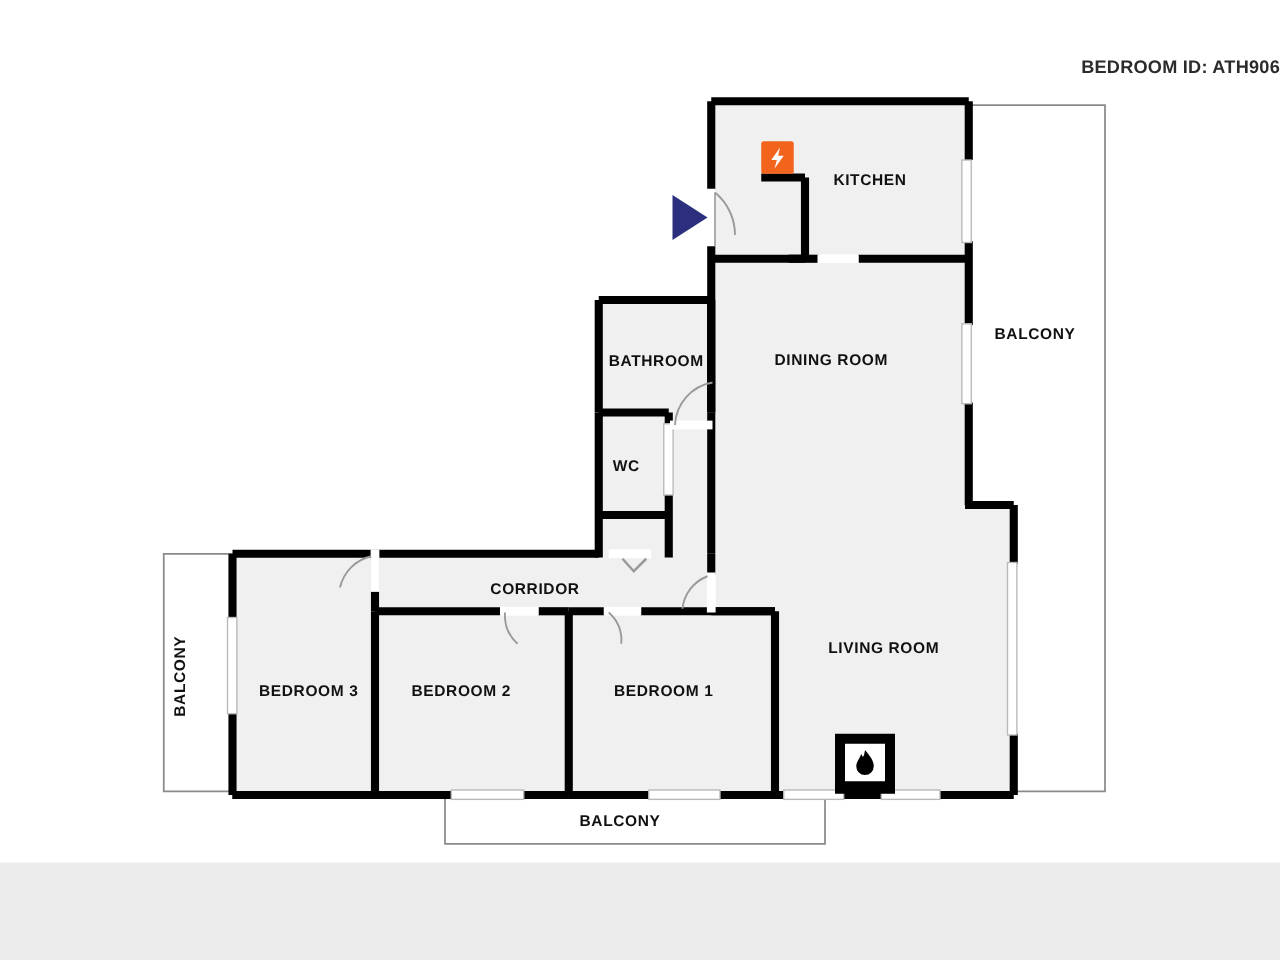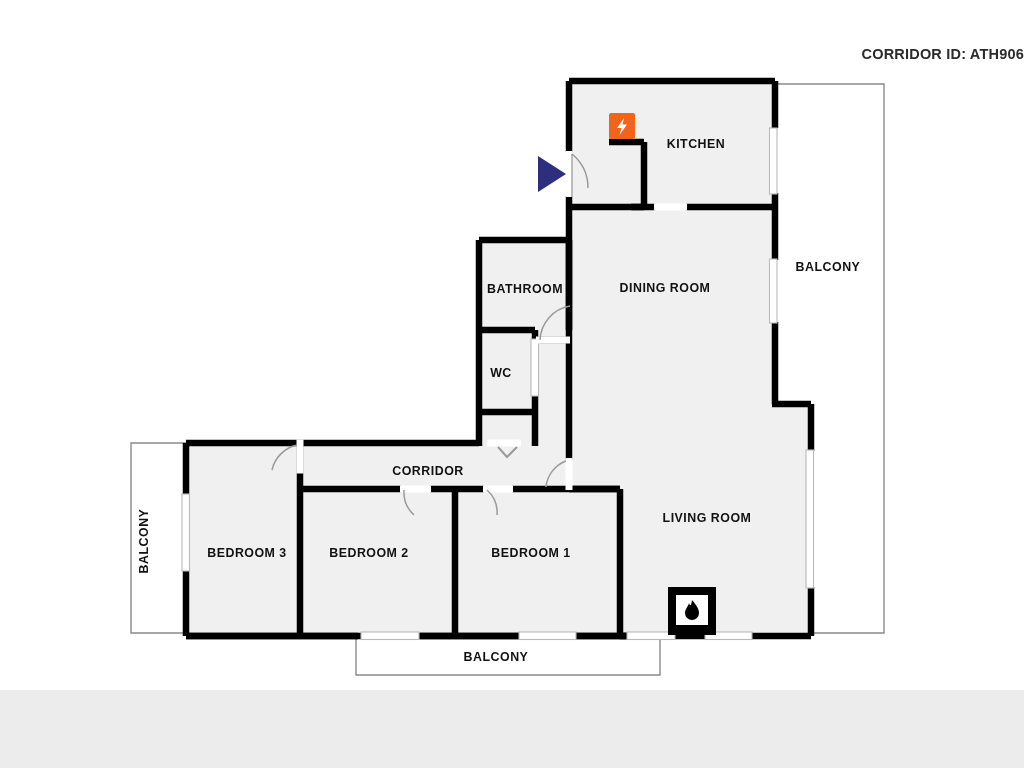--- a/index.html
+++ b/index.html
@@ -32,21 +32,21 @@
   .footer{
     position:absolute;left:0;top:690px;width:1024px;height:78px;
     background:#ececec;
   }
 </style>
 </head>
 <body>
 
 <div id="stage">
 
-  <div class="header">CORRIDOR ID: ATH906</div>
+  <div class="header">BEDROOM ID: ATH906</div>
 
   <svg id="plan" width="1024" height="690" viewBox="0 0 1024 690">
 
     <g>
       <path d="M772 84 L884 84 L884 633 L772 633 Z" fill="#ffffff" stroke="#8a8a8a" stroke-width="1.4"></path>
     </g>
     <g>
       <path d="M131 443 L186 443 L186 633 L131 633 Z" fill="#ffffff" stroke="#8a8a8a" stroke-width="1.4"></path>
     </g>
     <g>

